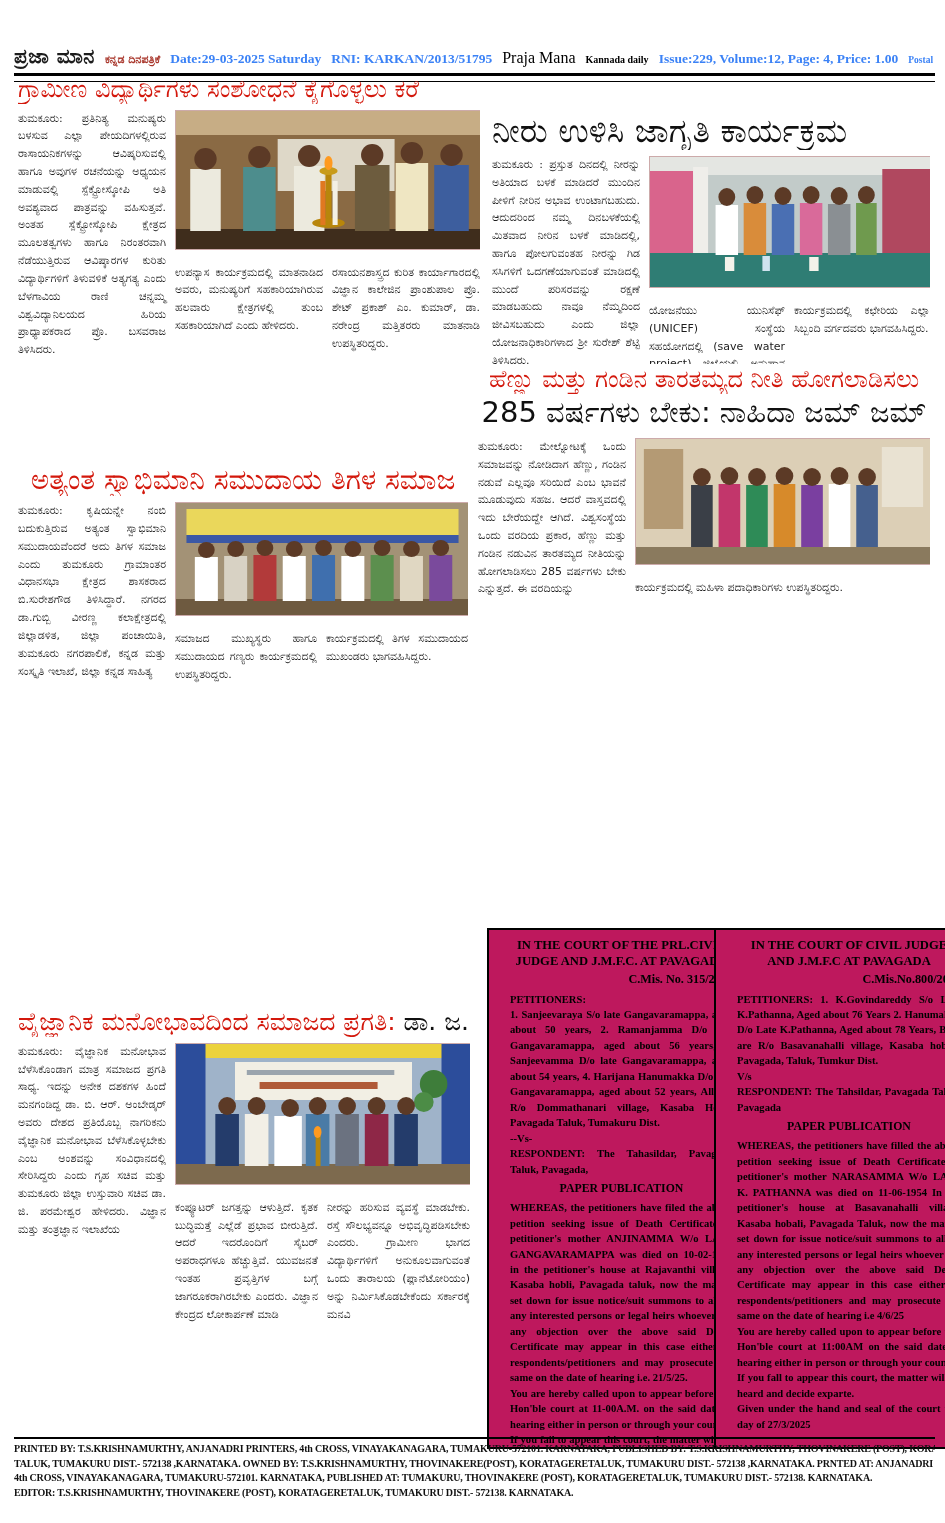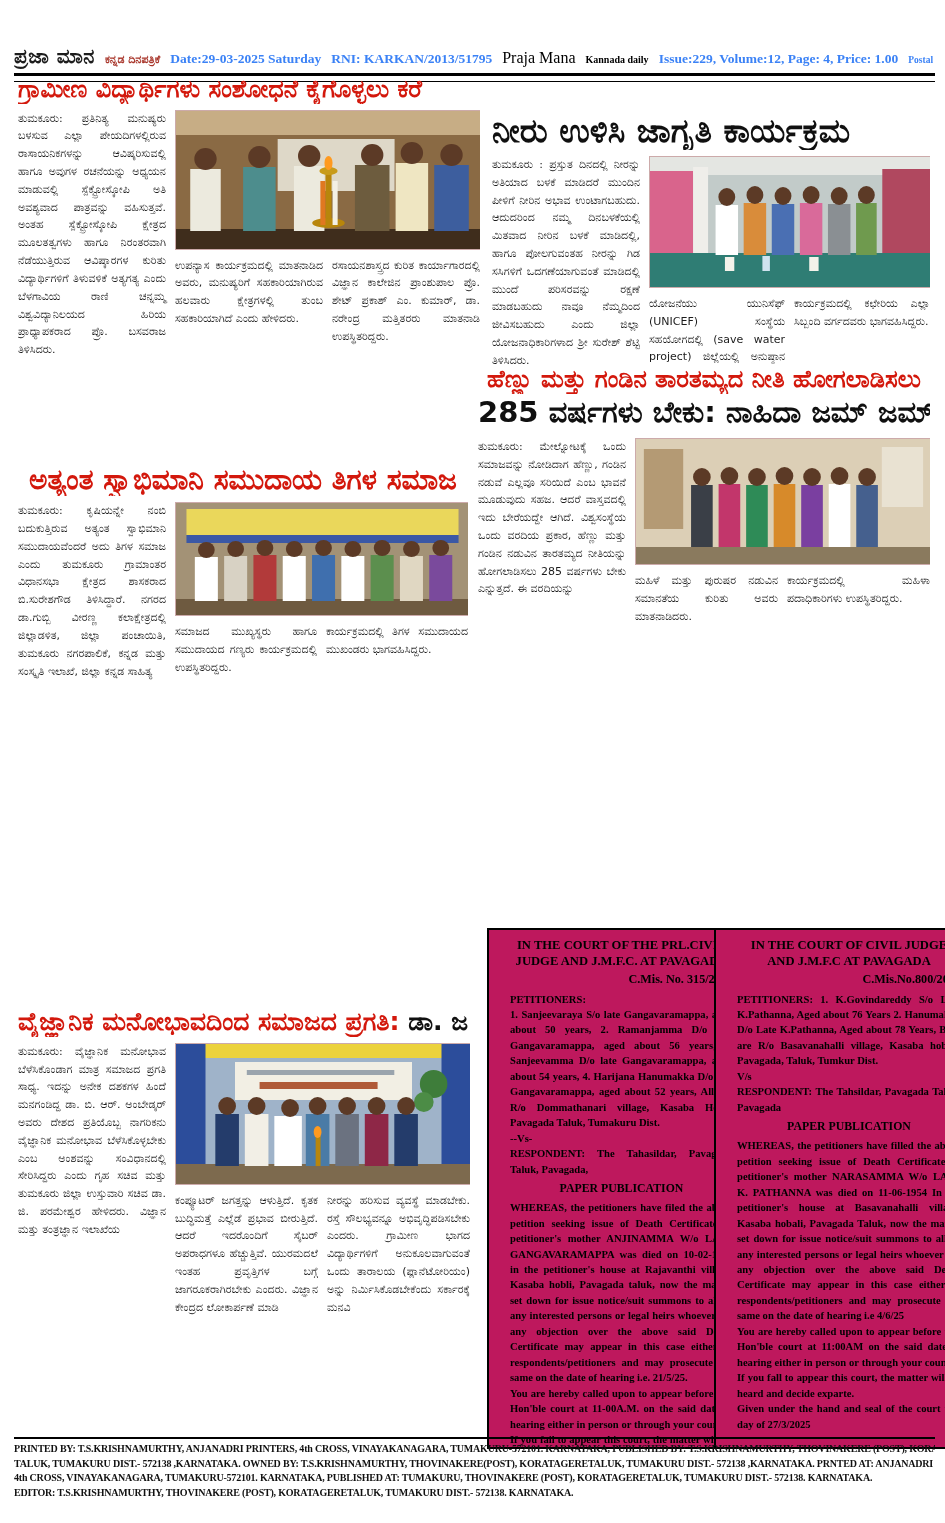--- a/index.html
+++ b/index.html
@@ -15,33 +15,33 @@
   .paper-en-sub{font-family:"Liberation Serif","DejaVu Serif",serif;font-weight:700;font-size:10px;color:#000;}
   .mast-item.small{font-size:9.5px;}
   .mast-rule{position:absolute;left:14px;right:10px;top:73px;height:5px;border-top:3px solid #000;border-bottom:1px solid #000;}
   
   .article{position:absolute;overflow:hidden;}
   #art-tl{left:18px;top:76px;width:462px;height:388px;}
   #art-tr{left:492px;top:76px;width:438px;height:288px;}
   #art-ml{left:18px;top:464px;width:450px;height:540px;}
   #art-mr{left:478px;top:366px;width:452px;height:556px;}
   #art-bl{left:18px;top:1008px;width:452px;height:448px;}
-  .hl{margin:0 0 6px 0;font-weight:bold;white-space:nowrap;overflow:hidden;line-height:1.15;}
+  .hl{margin:0 0 6px 0;font-weight:normal;white-space:nowrap;overflow:hidden;line-height:1.15;}
   .red{color:#d3180c;}
   .blk{color:#101010;margin-top:36px;}
   #art-tl .hl{font-size:24px;}
   #art-tr .hl{font-size:33px;}
   #art-ml .hl{font-size:28px;text-align:center;}
   #art-mr .hl-red{font-size:24px;text-align:center;margin:0;}
   #art-mr .hl-black{font-size:29px;text-align:center;margin:2px 0 9px 0;}
   #art-bl .hl{font-size:25px;}
   .body-grid{display:flex;gap:9px;align-items:stretch;}
   .colp{margin:0;font-size:11px;line-height:1.62;text-align:justify;color:#1c1c1c;}
   .c1{flex:0 0 148px;}
-  .rightwrap{flex:1;display:flex;flex-direction:column;gap:7px;min-width:0;}
+  .rightwrap{flex:1;display:flex;flex-direction:column;gap:14px;min-width:0;}
   .two{display:flex;gap:9px;}
   .two .colp{flex:1;}
   .photo{width:100%;display:block;border:1px solid #caa;}
   
   .notice{position:absolute;border:2px solid #000;background:#be185d;padding:6px 21px;overflow:hidden;
           font-family:"Liberation Serif","DejaVu Serif",serif;font-weight:700;color:#000;
           font-size:10.6px;line-height:1.46;}
   #notice-left{left:487px;top:928px;width:223px;height:505px;}
   #notice-right{left:714px;top:928px;width:224px;height:505px;}
   .n-title{text-align:center;font-size:12.6px;line-height:1.3;margin:1px 0;}
@@ -204,21 +204,20 @@
           <rect x="140" y="45" width="22" height="63" fill="#d78a2a"></rect>
             <circle cx="151" cy="37" r="9" fill="#5c3a26"></circle>
           <rect x="168" y="46" width="22" height="62" fill="#7a3fa0"></rect>
             <circle cx="179" cy="38" r="9" fill="#5c3a26"></circle>
           <rect x="196" y="45" width="22" height="63" fill="#ffffff"></rect>
             <circle cx="207" cy="37" r="9" fill="#5c3a26"></circle>
           <rect x="224" y="46" width="22" height="62" fill="#45608e"></rect>
             <circle cx="235" cy="38" r="9" fill="#5c3a26"></circle>
         </svg>
         <div class="two">
-          <p class="colp">ಮಹಿಳೆ ಮತ್ತು ಪುರುಷರ ನಡುವಿನ ಸಮಾನತೆಯ ಕುರಿತು ಅವರು ಮಾತನಾಡಿದರು.</p>
           <p class="colp">ಕಾರ್ಯಕ್ರಮದಲ್ಲಿ ಮಹಿಳಾ ಪದಾಧಿಕಾರಿಗಳು ಉಪಸ್ಥಿತರಿದ್ದರು.</p>
         </div>
       </div>
     </div>
   </section>
 
   <section class="article" id="art-bl">
     <h2 class="hl"><span class="red">ವೈಜ್ಞಾನಿಕ ಮನೋಭಾವದಿಂದ ಸಮಾಜದ ಪ್ರಗತಿ: </span><span class="blk">ಡಾ. ಜ. ಪರಮೇಶ್ವರ</span></h2>
     <div class="body-grid">
       <p class="colp c1">ತುಮಕೂರು: ವೈಜ್ಞಾನಿಕ ಮನೋಭಾವ ಬೆಳೆಸಿಕೊಂಡಾಗ ಮಾತ್ರ ಸಮಾಜದ ಪ್ರಗತಿ ಸಾಧ್ಯ. ಇದನ್ನು ಅನೇಕ ದಶಕಗಳ ಹಿಂದೆ ಮನಗಂಡಿದ್ದ ಡಾ. ಬಿ. ಆರ್. ಅಂಬೇಡ್ಕರ್ ಅವರು ದೇಶದ ಪ್ರತಿಯೊಬ್ಬ ನಾಗರಿಕನು ವೈಜ್ಞಾನಿಕ ಮನೋಭಾವ ಬೆಳೆಸಿಕೊಳ್ಳಬೇಕು ಎಂಬ ಅಂಶವನ್ನು ಸಂವಿಧಾನದಲ್ಲಿ ಸೇರಿಸಿದ್ದರು ಎಂದು ಗೃಹ ಸಚಿವ ಮತ್ತು ತುಮಕೂರು ಜಿಲ್ಲಾ ಉಸ್ತುವಾರಿ ಸಚಿವ ಡಾ. ಜಿ. ಪರಮೇಶ್ವರ ಹೇಳಿದರು. ವಿಜ್ಞಾನ ಮತ್ತು ತಂತ್ರಜ್ಞಾನ ಇಲಾಖೆಯ</p>
@@ -245,21 +244,21 @@
           <rect x="142" y="92" width="5" height="30" fill="#b8860b"></rect>
             <ellipse cx="144" cy="88" rx="4" ry="6" fill="#ff9a1f"></ellipse>
           <rect x="162" y="70" width="24" height="52" fill="#6b7280"></rect>
             <circle cx="174" cy="62" r="9" fill="#5c3a26"></circle>
           <rect x="192" y="70" width="24" height="52" fill="#8e2747"></rect>
             <circle cx="204" cy="62" r="9" fill="#5c3a26"></circle>
           <rect x="222" y="70" width="24" height="52" fill="#243c6b"></rect>
             <circle cx="234" cy="62" r="9" fill="#5c3a26"></circle>
         </svg>
         <div class="two">
-          <p class="colp">ಕಂಪ್ಯೂಟರ್ ಜಗತ್ತನ್ನು ಆಳುತ್ತಿದೆ. ಕೃತಕ ಬುದ್ಧಿಮತ್ತೆ ಎಲ್ಲೆಡೆ ಪ್ರಭಾವ ಬೀರುತ್ತಿದೆ. ಆದರೆ ಇದರೊಂದಿಗೆ ಸೈಬರ್ ಅಪರಾಧಗಳೂ ಹೆಚ್ಚುತ್ತಿವೆ. ಯುರಮದಲೆ ಇಂತಹ ಪ್ರವೃತ್ತಿಗಳ ಬಗ್ಗೆ ಜಾಗರೂಕರಾಗಿರಬೇಕು ಎಂದರು. ವಿಜ್ಞಾನ ಕೇಂದ್ರದ ಲೋಕಾರ್ಪಣೆ ಮಾಡಿ</p>
+          <p class="colp">ಕಂಪ್ಯೂಟರ್ ಜಗತ್ತನ್ನು ಆಳುತ್ತಿದೆ. ಕೃತಕ ಬುದ್ಧಿಮತ್ತೆ ಎಲ್ಲೆಡೆ ಪ್ರಭಾವ ಬೀರುತ್ತಿದೆ. ಆದರೆ ಇದರೊಂದಿಗೆ ಸೈಬರ್ ಅಪರಾಧಗಳೂ ಹೆಚ್ಚುತ್ತಿವೆ. ಯುವಜನತೆ ಇಂತಹ ಪ್ರವೃತ್ತಿಗಳ ಬಗ್ಗೆ ಜಾಗರೂಕರಾಗಿರಬೇಕು ಎಂದರು. ವಿಜ್ಞಾನ ಕೇಂದ್ರದ ಲೋಕಾರ್ಪಣೆ ಮಾಡಿ</p>
           <p class="colp">ನೀರನ್ನು ಹರಿಸುವ ವ್ಯವಸ್ಥೆ ಮಾಡಬೇಕು. ರಸ್ತೆ ಸೌಲಭ್ಯವನ್ನೂ ಅಭಿವೃದ್ಧಿಪಡಿಸಬೇಕು ಎಂದರು. ಗ್ರಾಮೀಣ ಭಾಗದ ವಿದ್ಯಾರ್ಥಿಗಳಿಗೆ ಅನುಕೂಲವಾಗುವಂತೆ ಒಂದು ತಾರಾಲಯ (ಪ್ಲಾನೆಟೋರಿಯಂ) ಅನ್ನು ನಿರ್ಮಿಸಿಕೊಡಬೇಕೆಂದು ಸರ್ಕಾರಕ್ಕೆ ಮನವಿ</p>
         </div>
       </div>
     </div>
   </section>
 
   <section class="notice" id="notice-left">
     <div class="n-title">IN THE COURT OF THE PRL.CIVIL JUDGE AND J.M.F.C. AT PAVAGADA</div>
     <div class="n-case">C.Mis. No. 315/2025</div>
     <p>PETITIONERS:</p>

